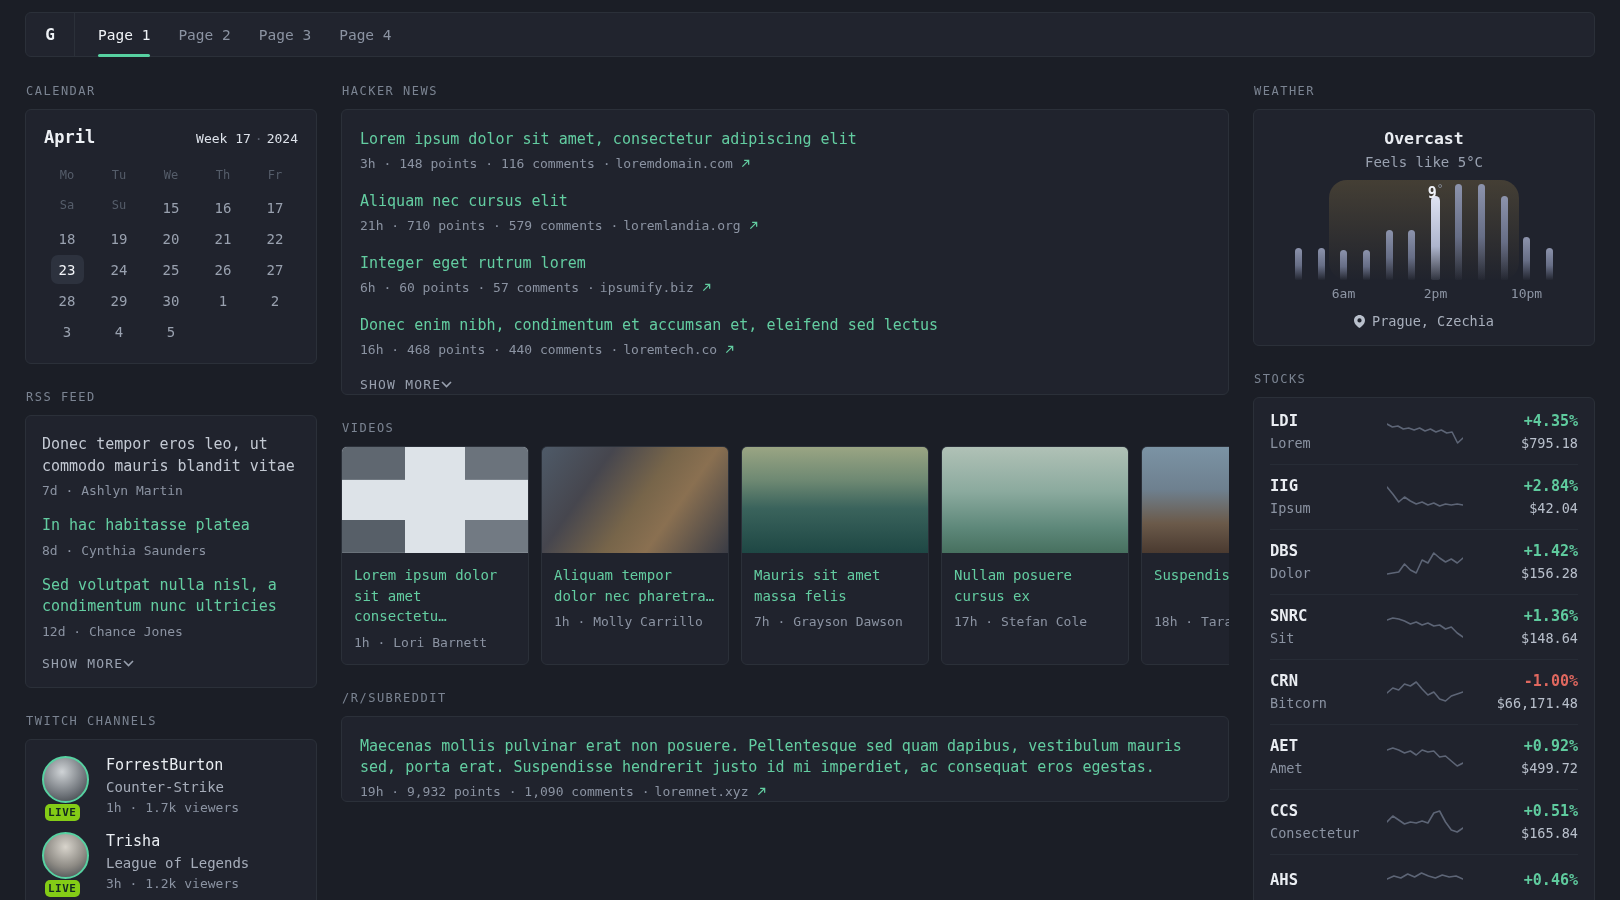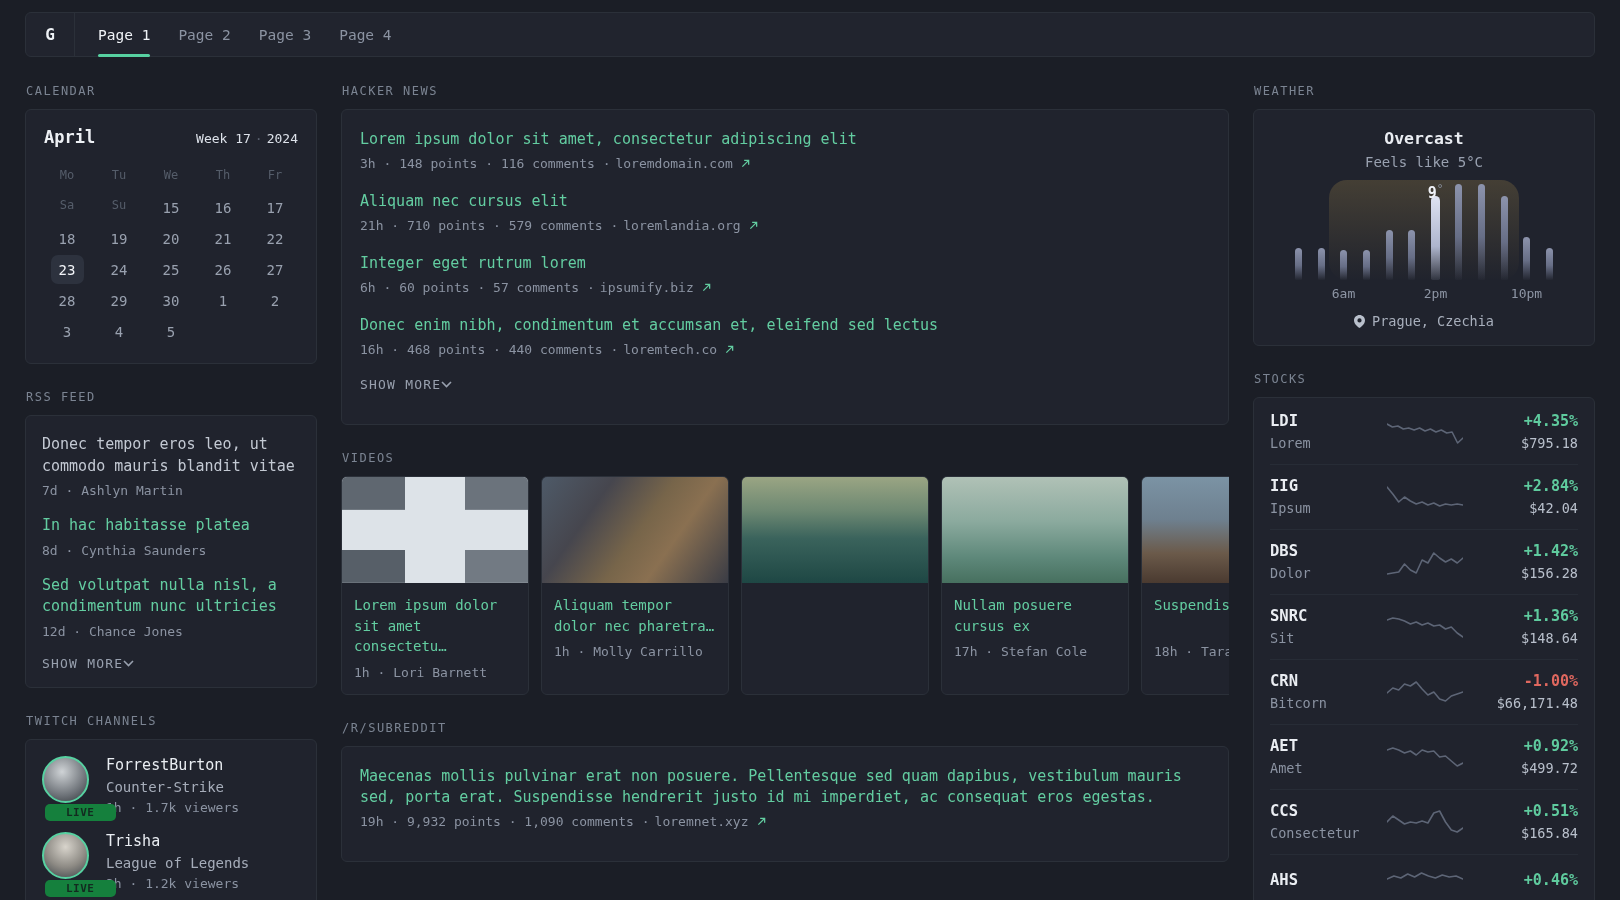--- a/index.html
+++ b/index.html
@@ -51,27 +51,27 @@
   .ext { width:9px; height:9px; stroke:#63cda1; stroke-width:1.4; fill:none; margin-left:3px; }
   
   .twitch-card { padding:16px 16px 16px; display:flex; flex-direction:column; gap:17px; }
   .tw-row { display:flex; gap:15px; cursor:pointer; }
   .tw-avatar-wrap { position:relative; width:49px; flex:none; }
   .tw-avatar { width:47px; height:47px; border-radius:50%; border:2px solid #57d1a1; }
   .tw-row.offline .tw-avatar { border-color:#454d5d; }
   .av-1 { background:radial-gradient(circle at 42% 32%,#cfd3d6,#6d7278 62%,#2f3338 100%); }
   .av-2 { background:radial-gradient(circle at 50% 30%,#d8d4cc,#8d8a84 55%,#3c4248 100%); }
   .av-3 { background:radial-gradient(circle at 45% 40%,#e8cfa8,#b98e62 58%,#6b523c 100%); }
-  .tw-live { position:absolute; left:3px; bottom:-6px; background:#15803d; color:#132a20;
-    font-size:11px; font-weight:bold; padding:2px 21px; border-radius:5px; letter-spacing:.5px; }
+  .tw-live { position:absolute; left:3px; bottom:-6px; background:#84cc16; color:#132a20;
+    font-size:11px; font-weight:bold; padding:2px 3px; border-radius:5px; letter-spacing:.5px; }
   .tw-name { font-size:15px; color:#e9edf2; font-weight:400; }
   .tw-game { font-size:14px; color:#a6adba; margin-top:5px; }
   .tw-viewers { font-size:13px; color:#8b93a2; margin-top:5px; }
   
-  .hn-card { padding:19px 18px 32px; }
+  .hn-card { padding:19px 18px 2px; }
   .hn-item { margin-bottom:20px; }
   .hn-title { font-size:15px; line-height:21px; color:#63cda1; font-weight:500; cursor:pointer; }
   .hn-meta { font-size:13px; color:#8b93a2; margin-top:6px; display:flex; align-items:center; gap:5px; }
   .domain { cursor:pointer; }
   
   .videos-row { display:flex; gap:12px; overflow:hidden; }
   .video-card { width:188px; flex:none; background:#20232d; border:1px solid #2b3039;
     border-radius:6px; overflow:hidden; cursor:pointer; }
   .thumb { height:106px; }
   .thumb-1 { background-color:#dde3e8; background-image:
@@ -342,20 +342,24 @@
     </div>
     <div class="video-card">
       <div class="thumb thumb-2"></div>
       <div class="video-body">
         <div class="video-title">Aliquam tempor dolor nec pharetra…</div>
         <div class="video-meta">1h · Molly Carrillo</div>
       </div>
     </div>
     <div class="video-card">
       <div class="thumb thumb-3"></div>
+      <div class="video-body">
+        <div class="video-title">Mauris sit amet massa felis</div>
+        <div class="video-meta">7h · Grayson Dawson</div>
+      </div>
     </div>
     <div class="video-card">
       <div class="thumb thumb-4"></div>
       <div class="video-body">
         <div class="video-title">Nullam posuere cursus ex</div>
         <div class="video-meta">17h · Stefan Cole</div>
       </div>
     </div>
     <div class="video-card">
       <div class="thumb thumb-5"></div>

